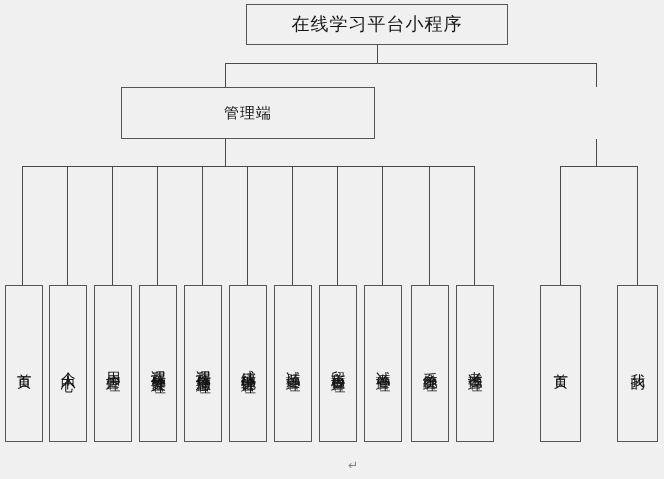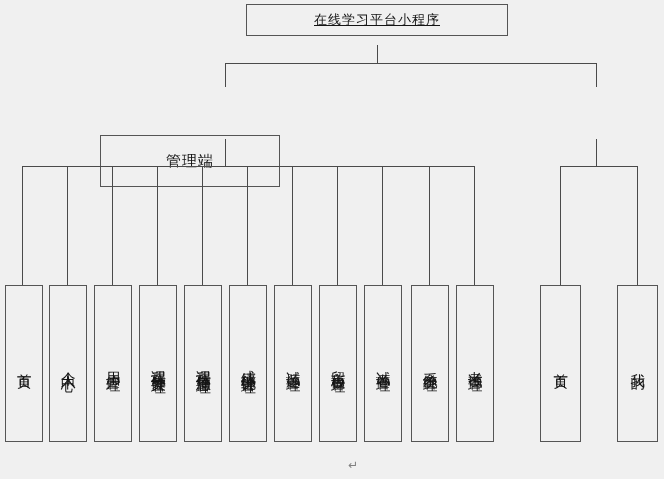--- a/index.html
+++ b/index.html
@@ -29,26 +29,25 @@
     background: #f0f0f0;
     display: flex;
     align-items: center;
     justify-content: center;
     font-size: 15px;
     letter-spacing: 1px;
     color: #141414;
     line-height: 1.1;
   }
   .node.root {
-    left: 246px; top: 4px; width: 262px; height: 32px;
-    font-size: 13px;
-    text-decoration: underline;
+    left: 246px; top: 4px; width: 262px; height: 41px;
+    font-size: 18px;
   }
   .node.branch-admin {
-    left: 100px; top: 87px; width: 180px; height: 52px; margin-top: 48px;
+    left: 121px; top: 87px; width: 254px; height: 52px;
   }
   .node.branch-user {
     left: 541px; top: 87px; width: 112px; height: 52px;
   }
   .leaf {
     position: absolute;
     box-sizing: border-box;
     border: 1px solid #555;
     background: #f0f0f0;
     top: 285px;

